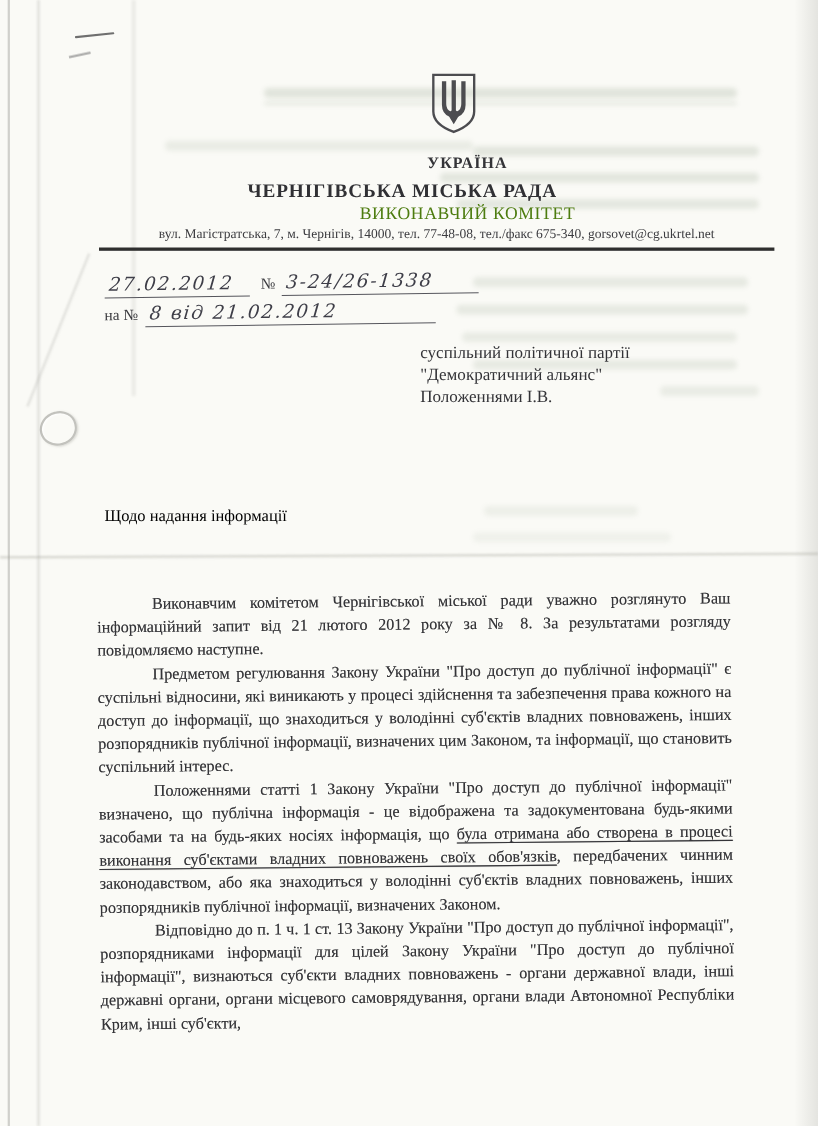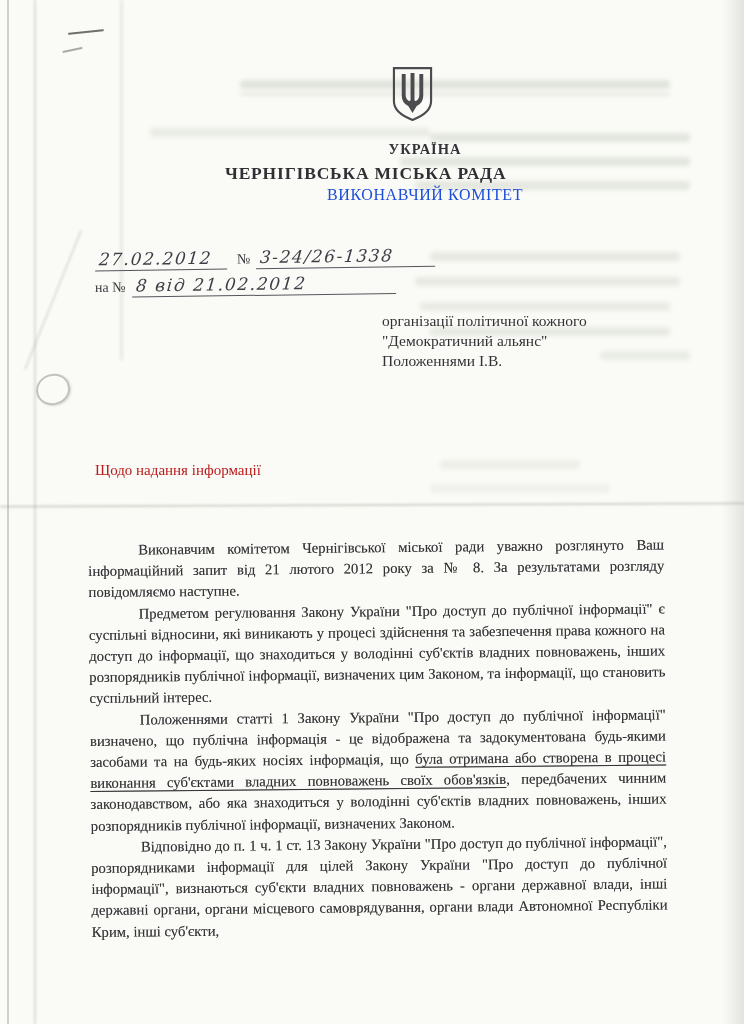--- a/index.html
+++ b/index.html
@@ -29,34 +29,34 @@
          box-shadow:inset 1px 1px 2px rgba(255,255,255,.9),1px 1px 2px rgba(120,120,112,.25);transform:rotate(-14deg);}
   
   .bleed{position:absolute;height:9px;border-radius:4px;background:#87987f;filter:blur(2.2px);pointer-events:none;}
   
   .emblem{position:absolute;left:391px;top:66px;}
   .country{position:absolute;left:345px;top:141px;width:160px;text-align:center;
            font-size:14.5px;font-weight:bold;letter-spacing:1px;color:#343438;}
   .org{position:absolute;left:225px;top:163px;width:400px;text-align:left;
        font-size:17.5px;font-weight:bold;letter-spacing:.8px;color:#303034;}
   .committee{position:absolute;left:275px;top:186px;width:300px;text-align:center;
-       font-size:16px;letter-spacing:.6px;color:#1d4ed8;}
+       font-size:16px;letter-spacing:.6px;color:#4d7c0f;}
   .addr{position:absolute;left:90px;top:205px;width:614px;text-align:center;
         font-size:12.3px;color:#3c3c40;padding-bottom:5px;border-bottom:3px solid #2e2e2e;}
   
   .ref-row{position:absolute;display:flex;align-items:flex-end;transform:rotate(-.8deg);}
   .printed{font-size:14px;color:#3a3a3e;padding:0 6px 2px 0;}
   .uline{border-bottom:1.6px solid #55555c;display:inline-block;padding:0 10px 1px 4px;}
   .hw{font-family:"DejaVu Serif", serif;font-style:italic;font-size:17px;color:#3e3e48;
       letter-spacing:1.6px;display:inline-block;transform:skewX(-6deg);white-space:nowrap;}
   
   .addressee{position:absolute;left:382px;top:311px;width:260px;font-size:15.5px;line-height:20px;color:#333337;}
   .addressee div{white-space:nowrap;}
   
-  .subject{position:absolute;left:95px;top:462px;font-size:15px;color:#b91c1c;}
+  .subject{position:absolute;left:95px;top:462px;font-size:15px;color:#000000;}
   .body-text{position:absolute;left:88px;top:540px;width:576px;
              font-size:14.7px;line-height:21.2px;text-align:justify;color:#343438;
              transform:rotate(-.55deg);transform-origin:0 0;
              text-shadow:0 0 .5px rgba(60,60,60,.55);}
   .body-text p{margin:0;text-indent:50px;}
   .u-seg{text-decoration:underline;text-underline-offset:3px;}
 </style>
 </head>
 <body>
 
@@ -92,33 +92,34 @@
       <g fill="#4c4c50">
         <path d="M11 8 h4 v21 q0 5 4 7 l-1 5 q-7 -3 -7 -11 z"></path>
         <path d="M33 8 h-4 v21 q0 5 -4 7 l1 5 q7 -3 7 -11 z"></path>
         <path d="M20 7 h4 v28 l4 3 -6 10 -6 -10 4 -3 z"></path>
       </g>
     </svg>
   </div>
   <div class="country">УКРАЇНА</div>
   <div class="org">ЧЕРНІГІВСЬКА МІСЬКА РАДА</div>
   <div class="committee">ВИКОНАВЧИЙ КОМІТЕТ</div>
+  <div class="addr">вул. Магістратська, 7, м. Чернігів, 14000, тел. 77-48-08, тел./факс 675-340, gorsovet@cg.ukrtel.net</div>
 
   <div class="ref-row" style="left:95px;top:247px;">
     <span class="uline" style="min-width:118px;"><span class="hw">27.02.2012</span></span>
     <span class="printed" style="padding-left:10px;">№</span>
     <span class="uline" style="min-width:165px;"><span class="hw">3-24/26-1338</span></span>
   </div>
   <div class="ref-row" style="left:95px;top:274px;">
     <span class="printed">на №</span>
     <span class="uline" style="min-width:250px;"><span class="hw">8 від 21.02.2012</span></span>
   </div>
 
   <div class="addressee">
-    <div>організації політичної кожного</div>
+    <div>суспільний політичної партії</div>
     <div>"Демократичний альянс"</div>
     <div>Положеннями І.В.</div>
   </div>
 
   <div class="subject">Щодо надання інформації</div>
 
   <div class="body-text">
     <p>Виконавчим комітетом Чернігівської міської ради уважно розглянуто Ваш інформаційний запит від 21 лютого 2012 року за № 8. За результатами розгляду повідомляємо наступне.</p>
     <p>Предметом регулювання Закону України "Про доступ до публічної інформації" є суспільні відносини, які виникають у процесі здійснення та забезпечення права кожного на доступ до інформації, що знаходиться у володінні суб'єктів владних повноважень, інших розпорядників публічної інформації, визначених цим Законом, та інформації, що становить суспільний інтерес.</p>
     <p><span>Положеннями статті 1 Закону України "Про доступ до публічної інформації" визначено, що публічна інформація - це відображена та задокументована будь-якими засобами та на будь-яких носіях інформація, що </span><span class="u-seg">була отримана або створена в процесі виконання суб'єктами владних повноважень своїх обов'язків</span><span>, передбачених чинним законодавством, або яка знаходиться у володінні суб'єктів владних повноважень, інших розпорядників публічної інформації, визначених Законом.</span></p>

